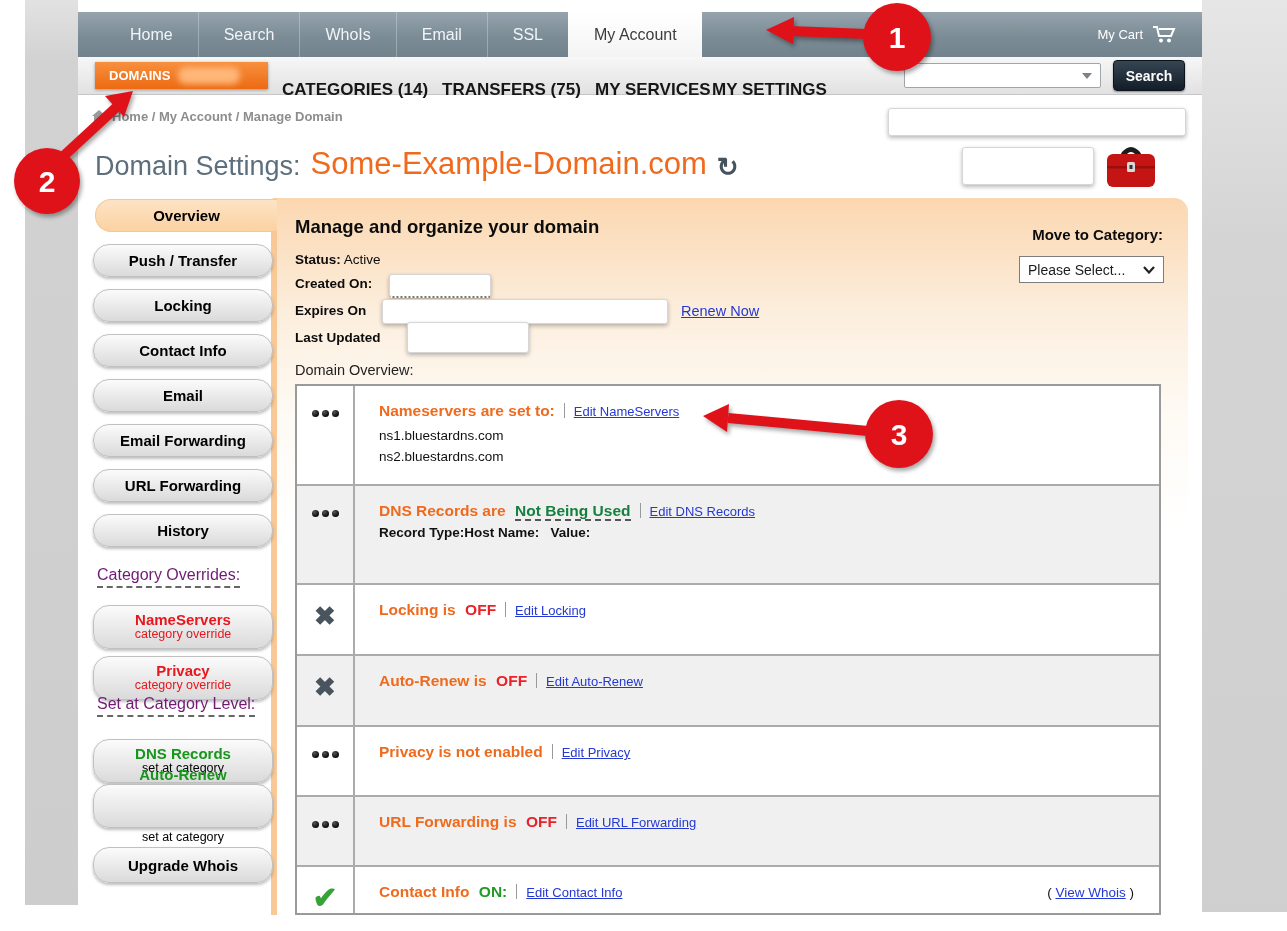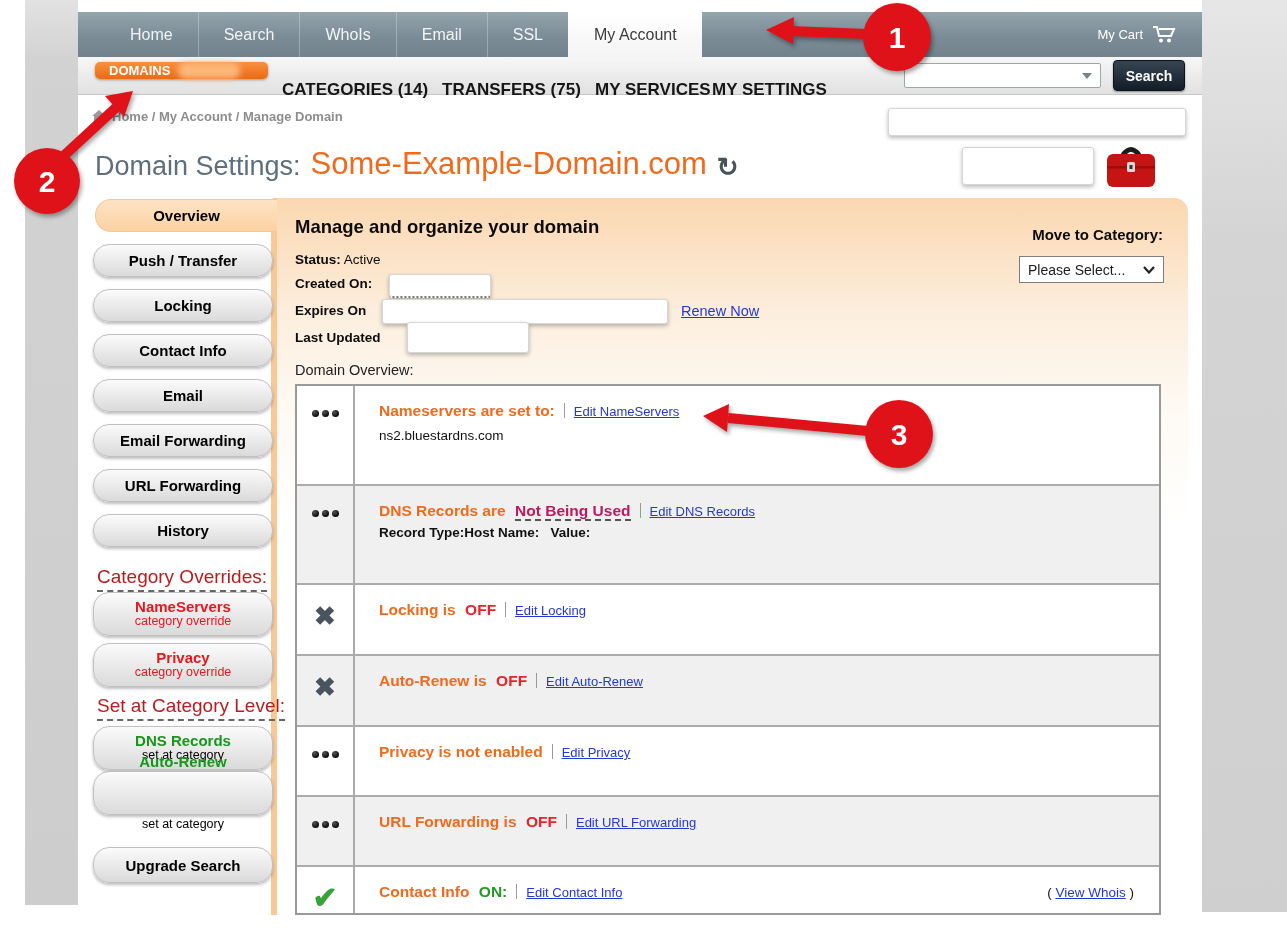--- a/index.html
+++ b/index.html
@@ -20,21 +20,21 @@
   .tab{display:flex;align-items:center;padding:0 25px;color:#f2f5f7;font-size:16px;
     border-left:1px solid rgba(255,255,255,.28);cursor:pointer;}
   .tab:first-child{border-left:none;}
   .tab.active{background:linear-gradient(180deg,#ffffff,#f4f4f4);color:#3c3c3c;border-left-color:transparent;}
   .cart{position:absolute;right:26px;top:0;height:45px;display:flex;align-items:center;gap:9px;
     color:#fff;font-size:13px;cursor:pointer;}
 
   
   .subnav{position:absolute;left:78px;top:57px;width:1124px;height:38px;
     background:linear-gradient(180deg,#f7f7f7,#e1e1e1);border-bottom:1px solid #c6c6c6;z-index:5;}
-  .domains-btn{position:absolute;left:17px;top:5px;width:173px;height:17px;border-radius:5px;
+  .domains-btn{position:absolute;left:17px;top:5px;width:173px;height:27px;border-radius:0;
     background:linear-gradient(180deg,#f7903f,#ed6a12);box-shadow:0 1px 3px rgba(0,0,0,.35);
     display:flex;align-items:center;padding-left:14px;color:#fff;font-size:13px;font-weight:bold;cursor:pointer;text-align:center;}
   .domains-blur{display:inline-block;width:62px;height:17px;margin-left:8px;border-radius:8px;
     background:rgba(255,185,125,.95);filter:blur(3px);}
   .sub-item{position:absolute;top:7px;height:52px;display:flex;align-items:center;
     font-size:17px;font-weight:bold;color:#161616;cursor:pointer;}
   .si-0{left:204px;} .si-1{left:364px;} .si-2{left:517px;} .si-3{left:634px;}
   .combo{position:absolute;left:826px;top:6px;width:197px;height:25px;background:#fff;
     border:1px solid #9fa6ab;border-radius:2px;display:flex;align-items:center;justify-content:flex-end;
     padding-right:8px;cursor:pointer;}
@@ -68,29 +68,29 @@
   .panel{position:absolute;left:271px;top:198px;width:917px;height:717px;
     border-left:6px solid #f8c997;border-top-right-radius:14px;border-top-left-radius:4px;
     background:linear-gradient(180deg,#fbd7b0 0%,#fceedd 16%,#fefaf4 30%,#ffffff 46%);}
 
   
   .sbtn{position:absolute;left:93px;width:180px;background:linear-gradient(180deg,#fbfbfb,#dadada);
     border:1px solid #c0c0c0;border-radius:16px;box-shadow:0 2px 3px rgba(0,0,0,.25);
     display:flex;flex-direction:column;align-items:center;justify-content:center;
     font-weight:bold;font-size:15px;color:#000;cursor:pointer;z-index:6;}
   .sbtn.single{height:33px;}
-  .sbtn.double{height:44px;line-height:1.08;}
+  .sbtn.double{height:44px;line-height:1.08;margin-top:13px;}
   .sbtn .sub{font-size:12.5px;font-weight:normal;}
   .sbtn.red, .sbtn.red .sub{color:#e8161d;}
   .sbtn.green{color:#17961b;} .sbtn.green .sub{color:#000;}
   .overview-tab{position:absolute;left:95px;top:199px;width:182px;height:33px;
     background:linear-gradient(180deg,#fde3c4,#fbd2a2);border:1px solid #f6c794;border-right:none;
     border-radius:16px 0 0 16px;display:flex;align-items:center;justify-content:center;
     font-weight:bold;font-size:15px;color:#000;cursor:pointer;z-index:7;}
-  .sideheading{position:absolute;left:97px;font-size:19px;color:#b91c1c;
+  .sideheading{position:absolute;left:97px;font-size:16px;color:#701a75;
     border-bottom:2px dashed #666;padding-bottom:2px;z-index:6;}
 
   
   .m-heading{position:absolute;left:295px;top:216px;font-size:18.5px;font-weight:bold;color:#0c0c0c;}
   .m-line{position:absolute;left:295px;font-size:13.5px;color:#0c0c0c;}
   .m-line b{font-weight:bold;}
   .renew{position:absolute;left:681px;top:303px;font-size:14.5px;color:#2438d2;text-decoration:underline;cursor:pointer;}
   .m-overview{position:absolute;left:295px;top:362px;font-size:14.5px;color:#222;}
   .move-label{position:absolute;left:1003px;top:226px;width:160px;text-align:right;
     font-size:15px;font-weight:bold;color:#0c0c0c;}
@@ -103,21 +103,21 @@
     border:2px solid #9a9a9a;background:#fff;overflow:hidden;z-index:4;}
   .trow{position:relative;display:flex;border-top:2px solid #ababab;}
   .trow:first-child{border-top:none;}
   .trow.alt{background:#f0f0f0;}
   .ticon{width:58px;flex:0 0 58px;border-right:2px solid #ababab;display:flex;
     justify-content:center;align-items:flex-start;padding-top:18px;}
   .tbody{flex:1;padding:16px 0 0 24px;position:relative;}
   .rtitle{font-size:15.5px;font-weight:bold;color:#f06a1d;}
   .rstatus{font-size:15.5px;font-weight:bold;margin-left:5px;}
   .rstatus.off{color:#e8232a;} .rstatus.on{color:#1f9c23;}
-  .rstatus.dashed{color:#be185d;border-bottom:2px dashed #555;}
+  .rstatus.dashed{color:#15803d;border-bottom:2px dashed #555;}
   .pipe{display:inline-block;width:1px;height:15px;background:#999;margin:0 9px;vertical-align:-2px;}
   .rlink{font-size:13px;color:#2438d2;text-decoration:underline;cursor:pointer;}
   .rline{font-size:13.5px;color:#111;line-height:1.55;}
   .rlines{margin-top:6px;}
   .rsub{margin-top:5px;font-size:13.5px;font-weight:bold;color:#111;white-space:pre-wrap;}
   .rright{position:absolute;right:25px;top:18px;font-size:13.5px;color:#111;}
   .rright a{color:#2438d2;text-decoration:underline;cursor:pointer;}
   .dots{display:flex;gap:3px;margin-top:6px;}
   .dots i{width:7px;height:7px;border-radius:50%;background:radial-gradient(circle at 35% 30%,#555,#0a0a0a 70%);}
   .xmark{font-size:26px;font-weight:bold;color:#49545e;line-height:1;}
@@ -217,21 +217,21 @@
 
   <div class="sideheading" style="top:695px;">Set at Category Level:</div>
   <div class="sbtn double green" style="top:726px;">
     <span>DNS Records</span>
     <span class="sub">set at category</span>
   </div>
   <div class="sbtn double green" style="top:771px;gap:48px;">
     <span>Auto-Renew</span>
     <span class="sub">set at category</span>
   </div>
-  <div class="sbtn single" style="top:847px;height:36px;">Upgrade Search</div>
+  <div class="sbtn single" style="top:847px;height:36px;">Upgrade Whois</div>
 
   <div class="m-heading">Manage and organize your domain</div>
   <div class="m-line" style="top:252px;">
     <b>Status:</b>
     <span>Active</span>
   </div>
   <div class="m-line" style="top:276px;">
     <b>Created On:</b>
   </div>
   <div class="m-line" style="top:303px;">
@@ -260,20 +260,21 @@
       <div class="ticon">
           <span class="dots">
             <i></i>
             <i></i>
             <i></i>
           </span>
         </div>
       <div class="tbody">
         <span class="rtitle">Nameservers are set to:</span><span class="pipe"></span><a class="rlink">Edit NameServers</a>
         <div class="rlines">
+          <div class="rline">ns1.bluestardns.com</div>
           <div class="rline">ns2.bluestardns.com</div>
         </div>
       </div>
     </div>
 
     <div class="trow alt" style="height:99px;">
       <div class="ticon">
           <span class="dots">
             <i></i>
             <i></i>

